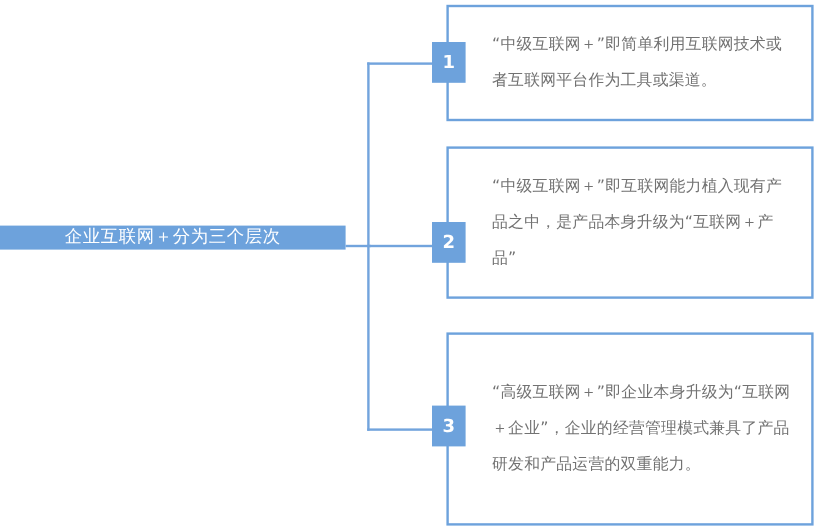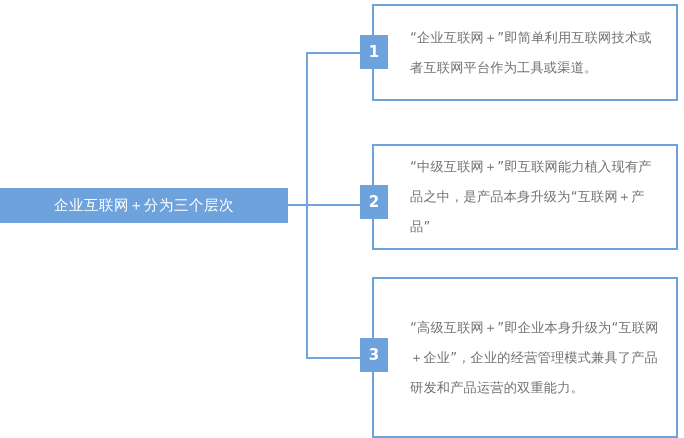--- a/index.html
+++ b/index.html
@@ -22,21 +22,21 @@
     width: 684px;
     height: 438px;
   }
 
   
   .root-node {
     position: absolute;
     left: 0px;
     top: 188px;
     width: 288px;
-    height: 35px;
+    height: 20px;
     background: #6da2dc;
     display: flex;
     align-items: center;
     justify-content: center;
   }
   .root-label {
     color: #ffffff;
     font-size: 14.5px;
     letter-spacing: 0.5px;
     line-height: 1;
@@ -81,21 +81,21 @@
 
   
   .card {
     position: absolute;
     left: 372px;
     border: 2px solid #6da2dc;
     background: #ffffff;
     box-sizing: border-box;
   }
   .card-1 { top: 4px;   width: 306px; height: 97px; }
-  .card-2 { top: 122px; width: 306px; height: 106px; margin-top: 22px; }
+  .card-2 { top: 122px; width: 306px; height: 127px; }
   .card-3 { top: 277px; width: 306px; height: 161px; }
 
   .card-text {
     position: absolute;
     left: 36px;
     right: 14px;
     top: 50%;
     transform: translateY(-50%);
     color: #727272;
     font-size: 13.2px;
@@ -132,21 +132,21 @@
     <span class="root-label">企业互联网＋分为三个层次</span>
   </div>
 
   <div class="conn conn-stub"></div>
   <div class="conn conn-trunk"></div>
   <div class="conn conn-b1"></div>
   <div class="conn conn-b2"></div>
   <div class="conn conn-b3"></div>
 
   <div class="card card-1">
-    <div class="card-text">“企业互联网＋”即简单利用互联网技术或者互联网平台作为工具或渠道。</div>
+    <div class="card-text">“中级互联网＋”即简单利用互联网技术或者互联网平台作为工具或渠道。</div>
   </div>
   <div class="badge badge-1">
     <span>1</span>
   </div>
 
   <div class="card card-2">
     <div class="card-text">“中级互联网＋”即互联网能力植入现有产品之中，是产品本身升级为“互联网＋产品”</div>
   </div>
   <div class="badge badge-2">
     <span>2</span>

